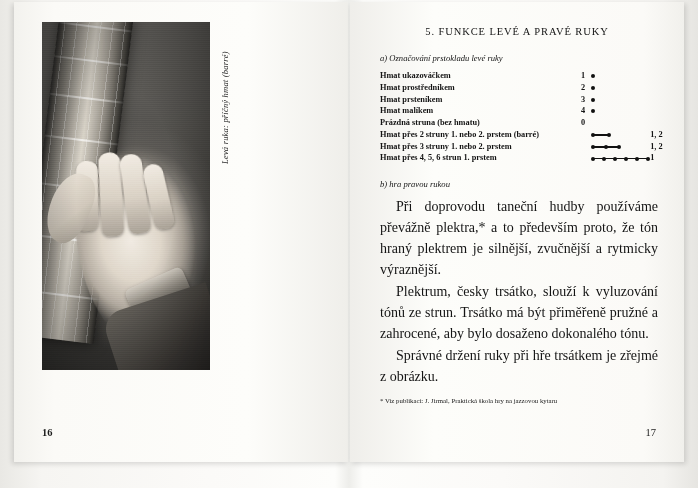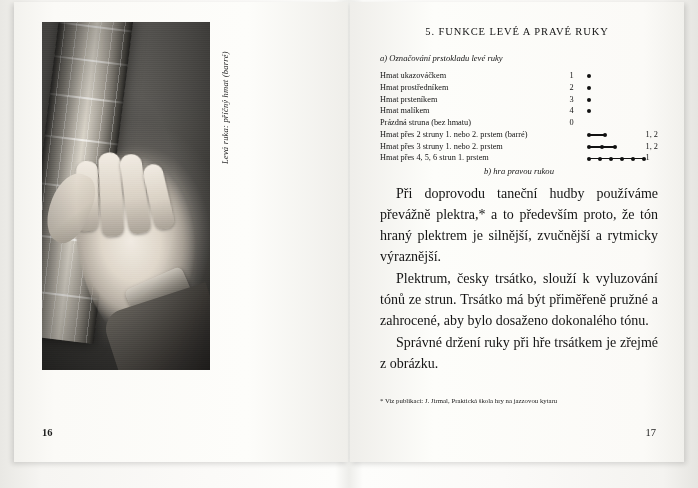--- a/index.html
+++ b/index.html
@@ -196,20 +196,21 @@
   .sec-head {
     font-style: italic;
     font-size: 8.6px;
     margin: 0 0 7px 4px;
   }
   .fing-table {
     border-collapse: collapse;
     font-size: 8.3px;
     margin-left: 4px;
     line-height: 1.42;
+    font-weight: bold;
   }
   .fing-table td {
     padding: 0 0 0 0;
     vertical-align: middle;
     white-space: nowrap;
   }
   .fing-table td.num {
     padding-left: 42px;
     text-align: left;
     width: 14px;
@@ -235,21 +236,21 @@
     padding-left: 7px;
     font-size: 8.3px;
   }
   .body-p {
     font-size: 14px;
     line-height: 1.5;
     text-align: justify;
     text-indent: 16px;
     margin: 0 0 1px 4px;
   }
-  .sec-head.b { margin-top: 2px; margin-bottom: 7px; text-align: center; }
+  .sec-head.b { margin-top: 15px; margin-bottom: 7px; }
   .footnote {
     position: absolute;
     left: 30px;
     bottom: 58px;
     width: 276px;
     font-size: 6.8px;
     color: #1a1a1a;
   }
 </style>
 </head>

